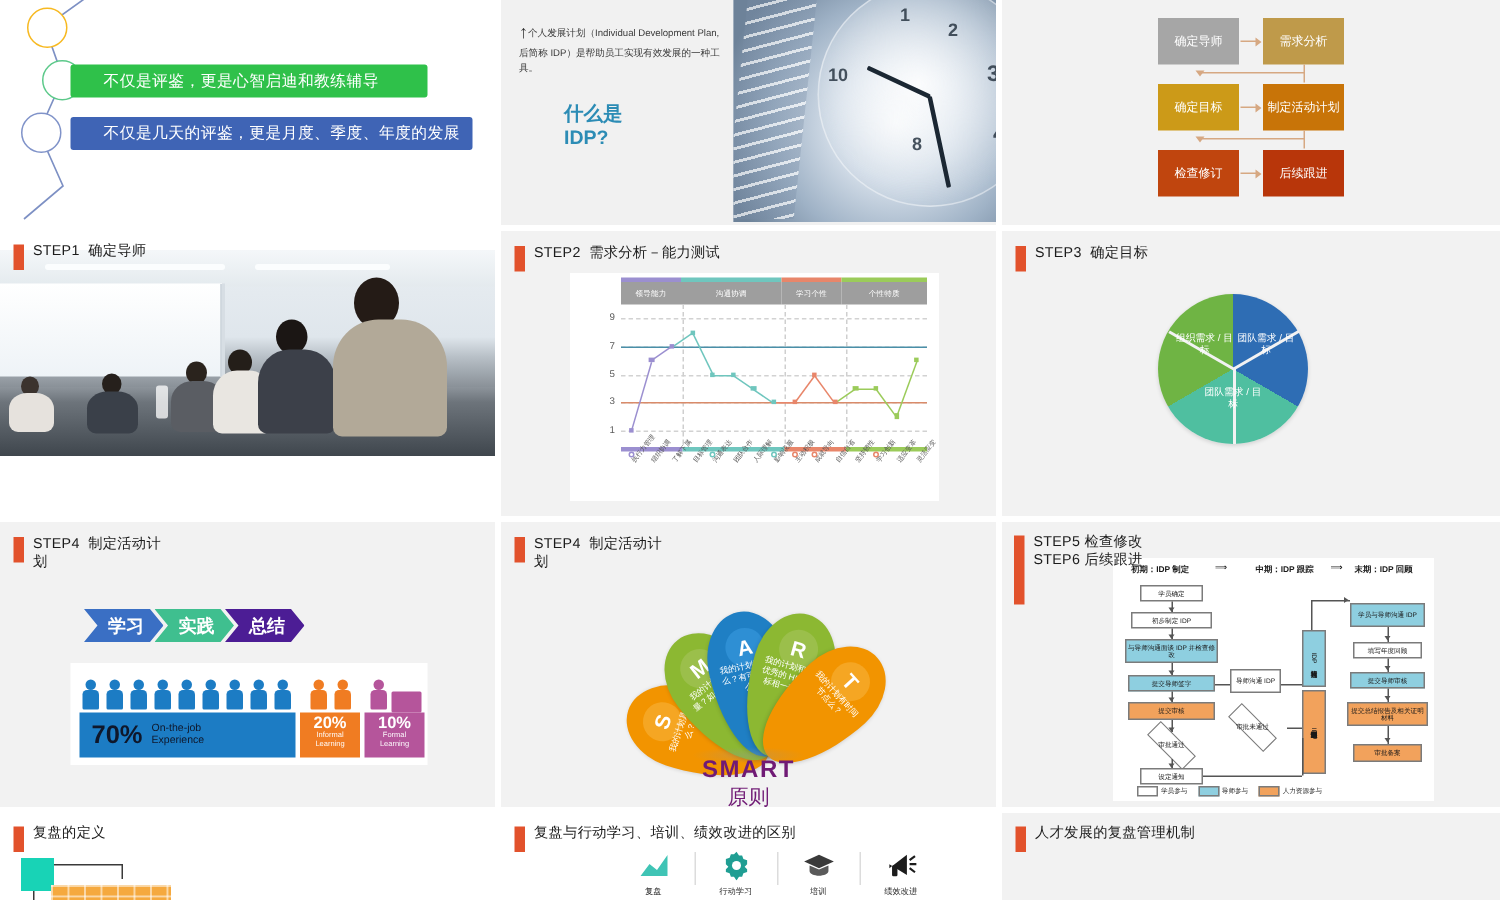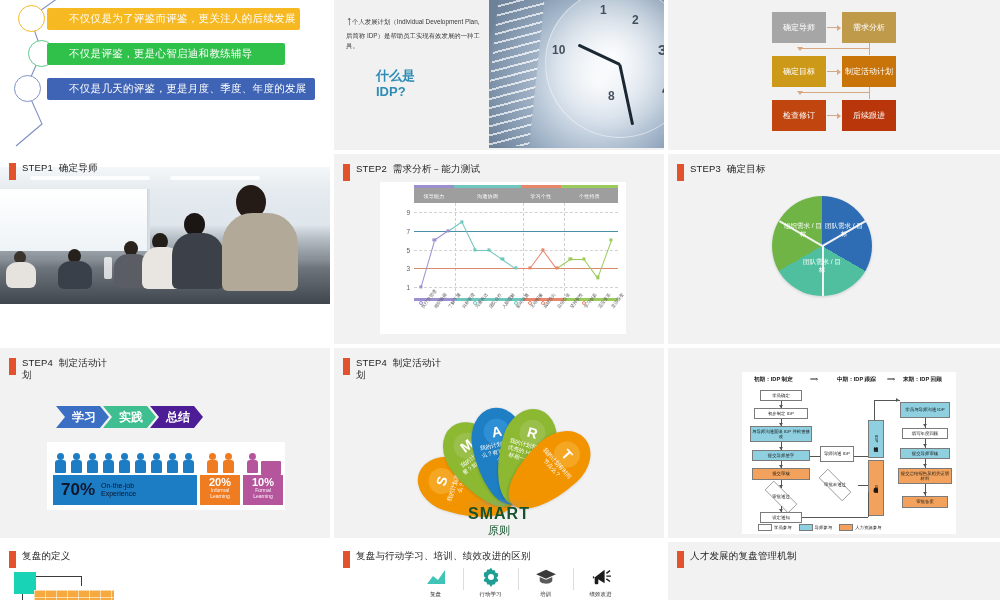--- a/index.html
+++ b/index.html
@@ -230,21 +230,21 @@
   .petal .lt {
     position:absolute; left:7px; right:7px; top:34px;
     color:#fff; font-size:5.6px; line-height:1.28; text-align:center;
   }
   .pcircle {
     position:absolute; left:50%; top:11px; transform:translateX(-50%);
     width:26px; height:26px; border-radius:50%;
     display:flex; align-items:center; justify-content:center;
     color:#fff; font-size:14px; font-weight:bold;
   }
-  .smart-t { position:absolute; left:0; right:0; text-align:center; color:#14532d; }
+  .smart-t { position:absolute; left:0; right:0; text-align:center; color:#701a75; }
   .shadow-ell {
     position:absolute; left:50%; transform:translateX(-50%);
     width:76px; height:11px; border-radius:50%;
     background: radial-gradient(ellipse, rgba(150,150,150,.35), rgba(150,150,150,0) 70%);
   }
 
   
   .s9 { background:#f2f2f2; }
   .fc-card { position:absolute; left:74px; top:24px; width:214px; height:162px; background:#fff; }
   .fc-head { position:absolute; font-size:5.6px; color:#1a1a1a; font-weight:bold; white-space:nowrap; }
@@ -302,23 +302,20 @@
 <div id="grid">
 
   <div class="slide s1" style="left:0;top:0;width:330px;height:150px;">
     <div class="slide-inner">
       <svg class="zig" viewBox="0 0 60 150">
         <polyline points="58,-2 30,18 42,52 26,88 42,124 16,146" fill="none" stroke="#7d90c4" stroke-width="1.1"></polyline>
       </svg>
       <div class="circ c1"></div>
       <div class="circ c2"></div>
       <div class="circ c3"></div>
-      <div class="bar b1">
-        <span>不仅仅是为了评鉴而评鉴，更关注人的后续发展</span>
-      </div>
       <div class="bar b3">
         <span>不仅是几天的评鉴，更是月度、季度、年度的发展</span>
       </div>
       <div class="bar b2">
         <span>不仅是评鉴，更是心智启迪和教练辅导</span>
       </div>
     </div>
   </div>
 
   <div class="slide s2" style="left:334px;top:0;width:330px;height:150px;">
@@ -688,26 +685,33 @@
       </div>
       <div class="petal" style="left:151px;top:58px;background:#F29400;transform:rotate(48deg);">
         <div class="pcircle" style="background:#F5A623;">
           <span>T</span>
         </div>
         <div class="lt">我的计划有时间节点么？</div>
       </div>
 
       <div class="shadow-ell" style="left:50%;top:150px;"></div>
       <div class="smart-t" style="top:157px;font-size:16px;font-weight:bold;letter-spacing:1px;">SMART</div>
-      <div class="smart-t" style="top:175px;font-size:11px;">原则</div>
+      <div class="smart-t" style="top:175px;font-size:14px;">原则</div>
     </div>
   </div>
 
   <div class="slide s9" style="left:668px;top:348px;width:332px;height:190px;">
     <div class="slide-inner">
+      <div class="title-row" style="left:8px;top:8px;">
+        <div class="accent-bar" style="height:46px;"></div>
+        <div class="slide-title">
+          <div><span>STEP5</span>&nbsp;<span>检查修改</span></div>
+          <div><span>STEP6</span>&nbsp;<span>后续跟进</span></div>
+        </div>
+      </div>
 
       <div class="fc-card">
 
         <div class="fc-head" style="left:12px;top:4px;">初期：IDP 制定</div>
         <div class="fc-head" style="left:95px;top:4px;">中期：IDP 跟踪</div>
         <div class="fc-head" style="left:161px;top:4px;">末期：IDP 回顾</div>
         <div class="fc-head" style="left:68px;top:4px;">⟹</div>
         <div class="fc-head" style="left:145px;top:4px;">⟹</div>
 
         <div class="nb white" style="left:18px;top:18px;width:42px;height:11px;">学员确定</div>

